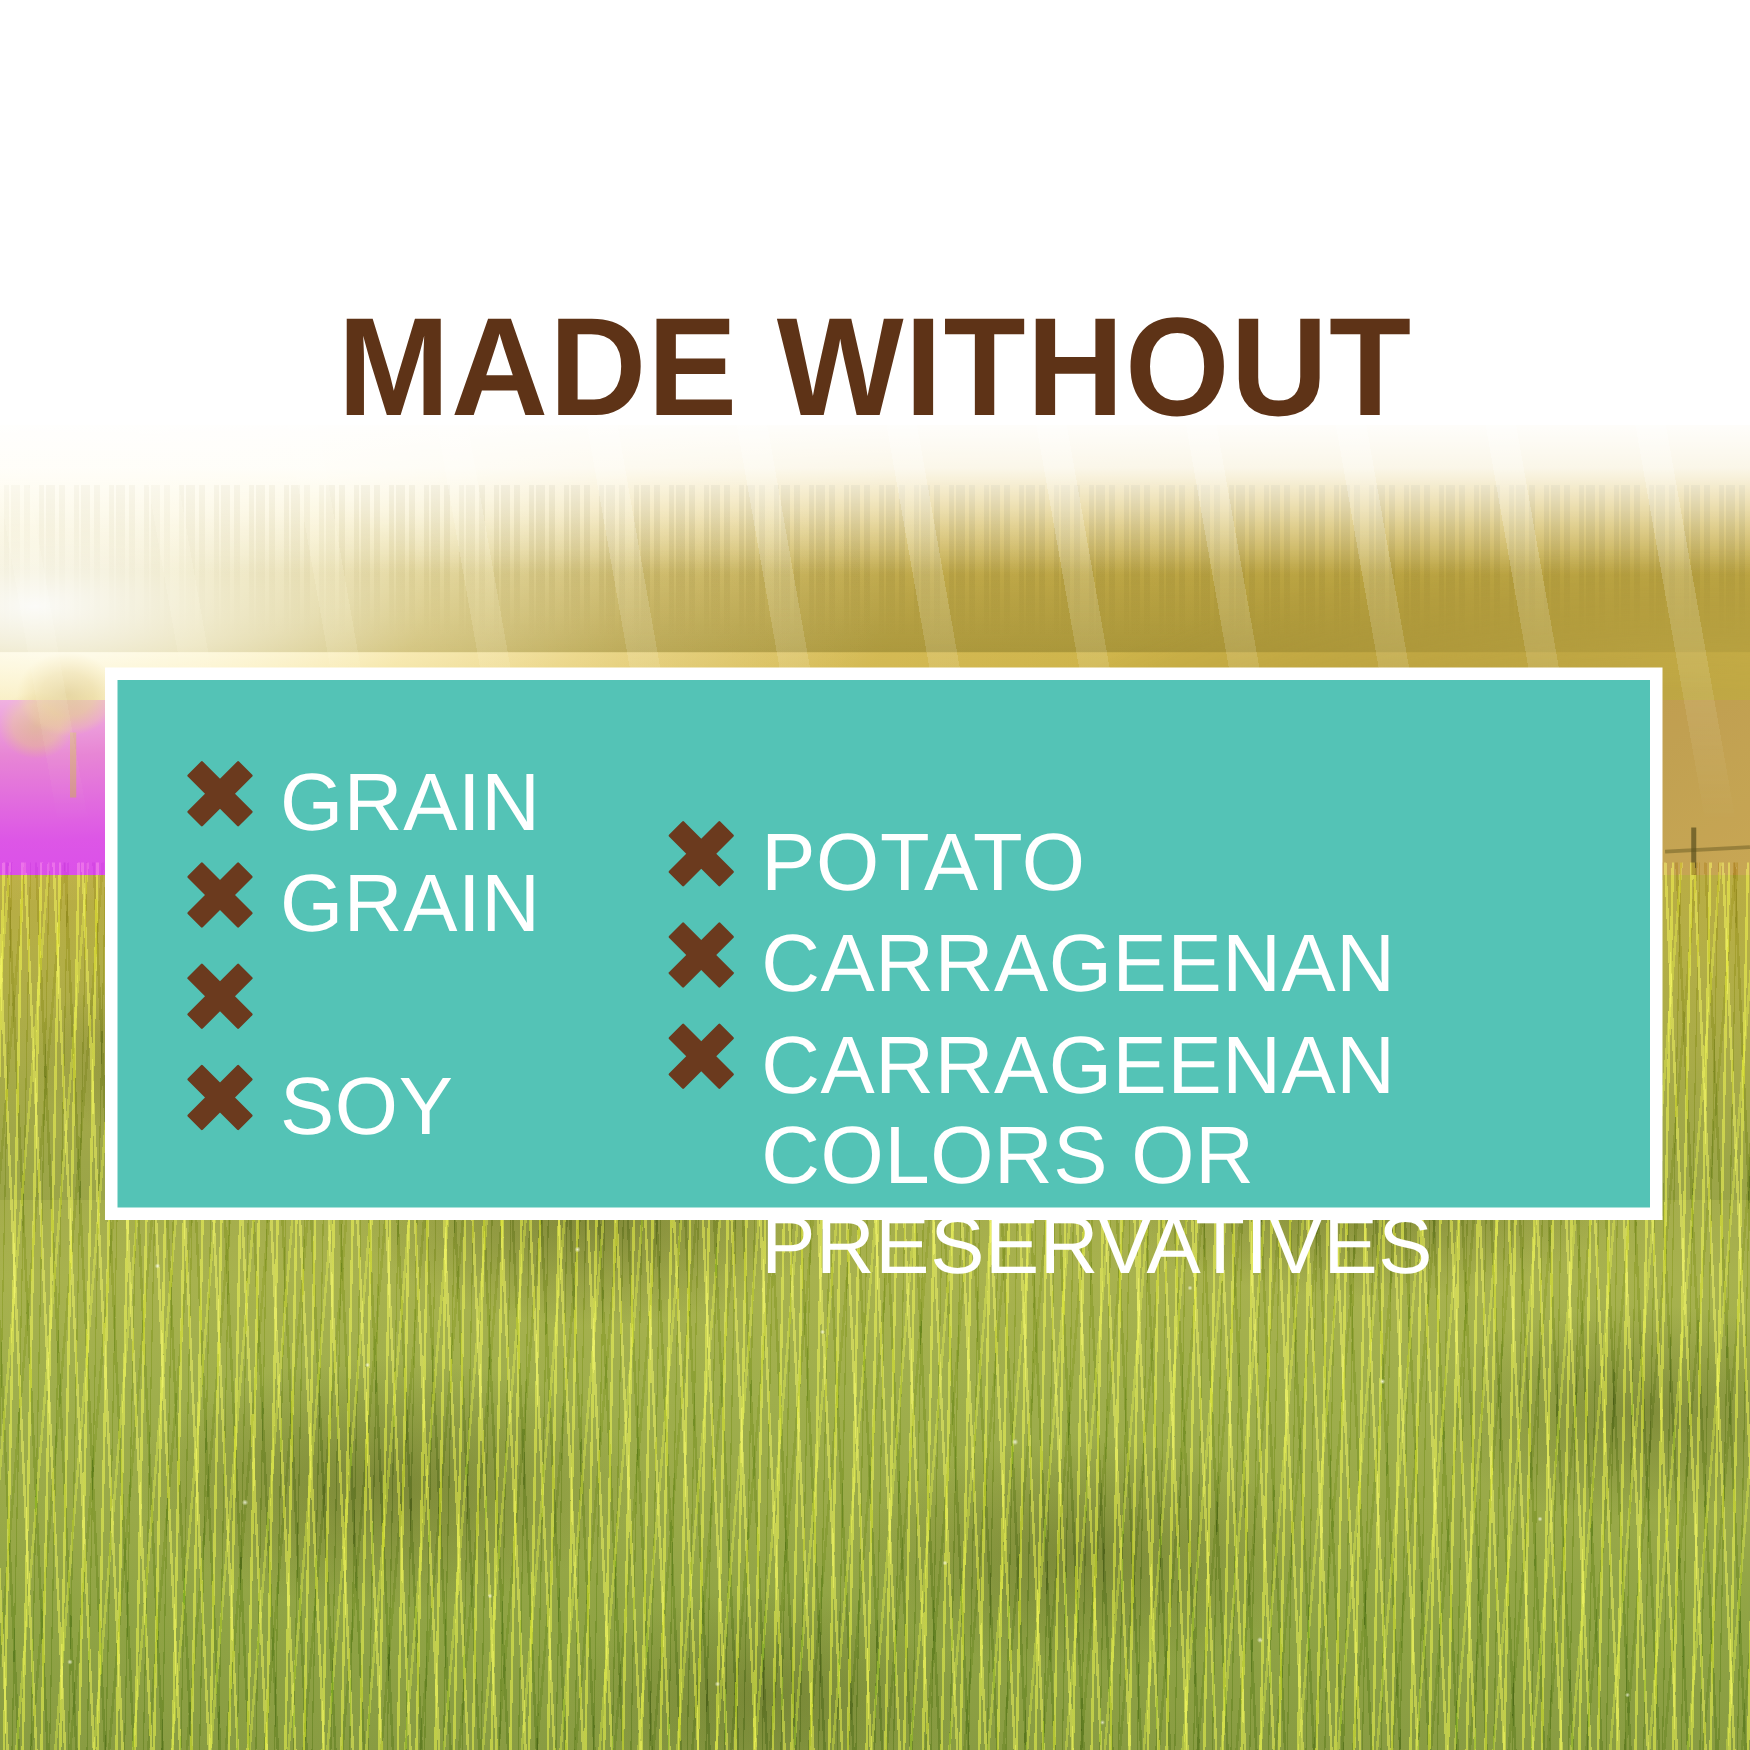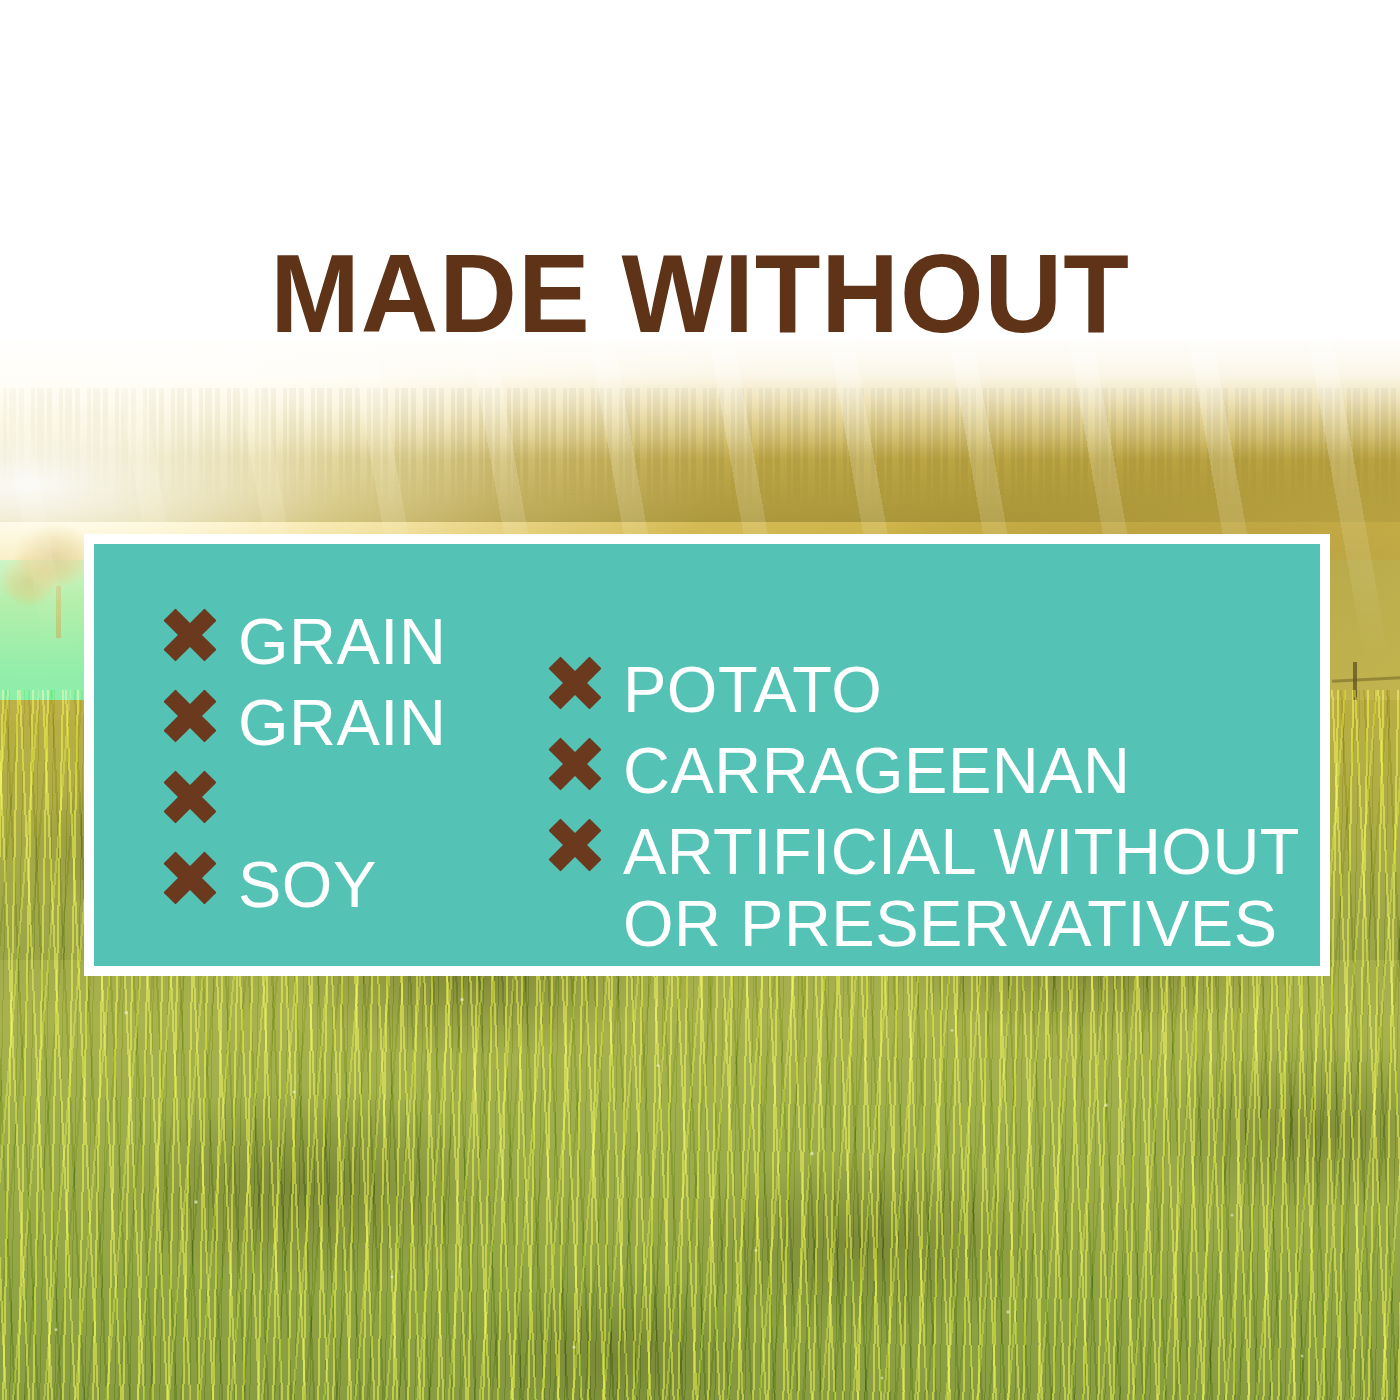--- a/index.html
+++ b/index.html
@@ -5,21 +5,21 @@
   html, body {
     margin: 0;
     padding: 0;
     background: #ffffff;
   }
   #canvas {
     position: relative;
     width: 1400px;
     height: 1400px;
     overflow: hidden;
-    background: #86efac;
+    background: #d946ef;
     font-family: "Liberation Sans", sans-serif;
   }
 
   
   .photo {
     position: absolute;
     left: 0; top: 0;
     width: 1400px;
     height: 1400px;
     overflow: hidden;
@@ -239,21 +239,21 @@
     padding: 10px;
   }
   .panel {
     width: 100%; height: 100%;
     background: #54C3B6;
     box-sizing: border-box;
     position: relative;
   }
   .cols {
     position: absolute;
-    left: 16px; top: 0;
+    left: 2px; top: 0;
     width: 100%; height: 100%;
   }
   .col {
     position: absolute;
     top: 62px;
   }
   .col-left  { left: 56px;  width: 380px; }
   .col-right { left: 441px; width: 770px; margin-top: 48px; }
 
   .item {
@@ -354,21 +354,21 @@
             <span class="item-label">POTATO</span>
           </div>
 
           <div class="item">
             <span class="xmark"></span>
             <span class="item-label">CARRAGEENAN</span>
           </div>
 
           <div class="item two-line">
             <span class="xmark"></span>
-            <span class="item-label">ARTIFICIAL WITHOUT OR PRESERVATIVES</span>
+            <span class="item-label">CARRAGEENAN COLORS OR PRESERVATIVES</span>
           </div>
         </div>
 
       </div>
     </div>
   </div>
 
 </div>
 
 </body></html>

